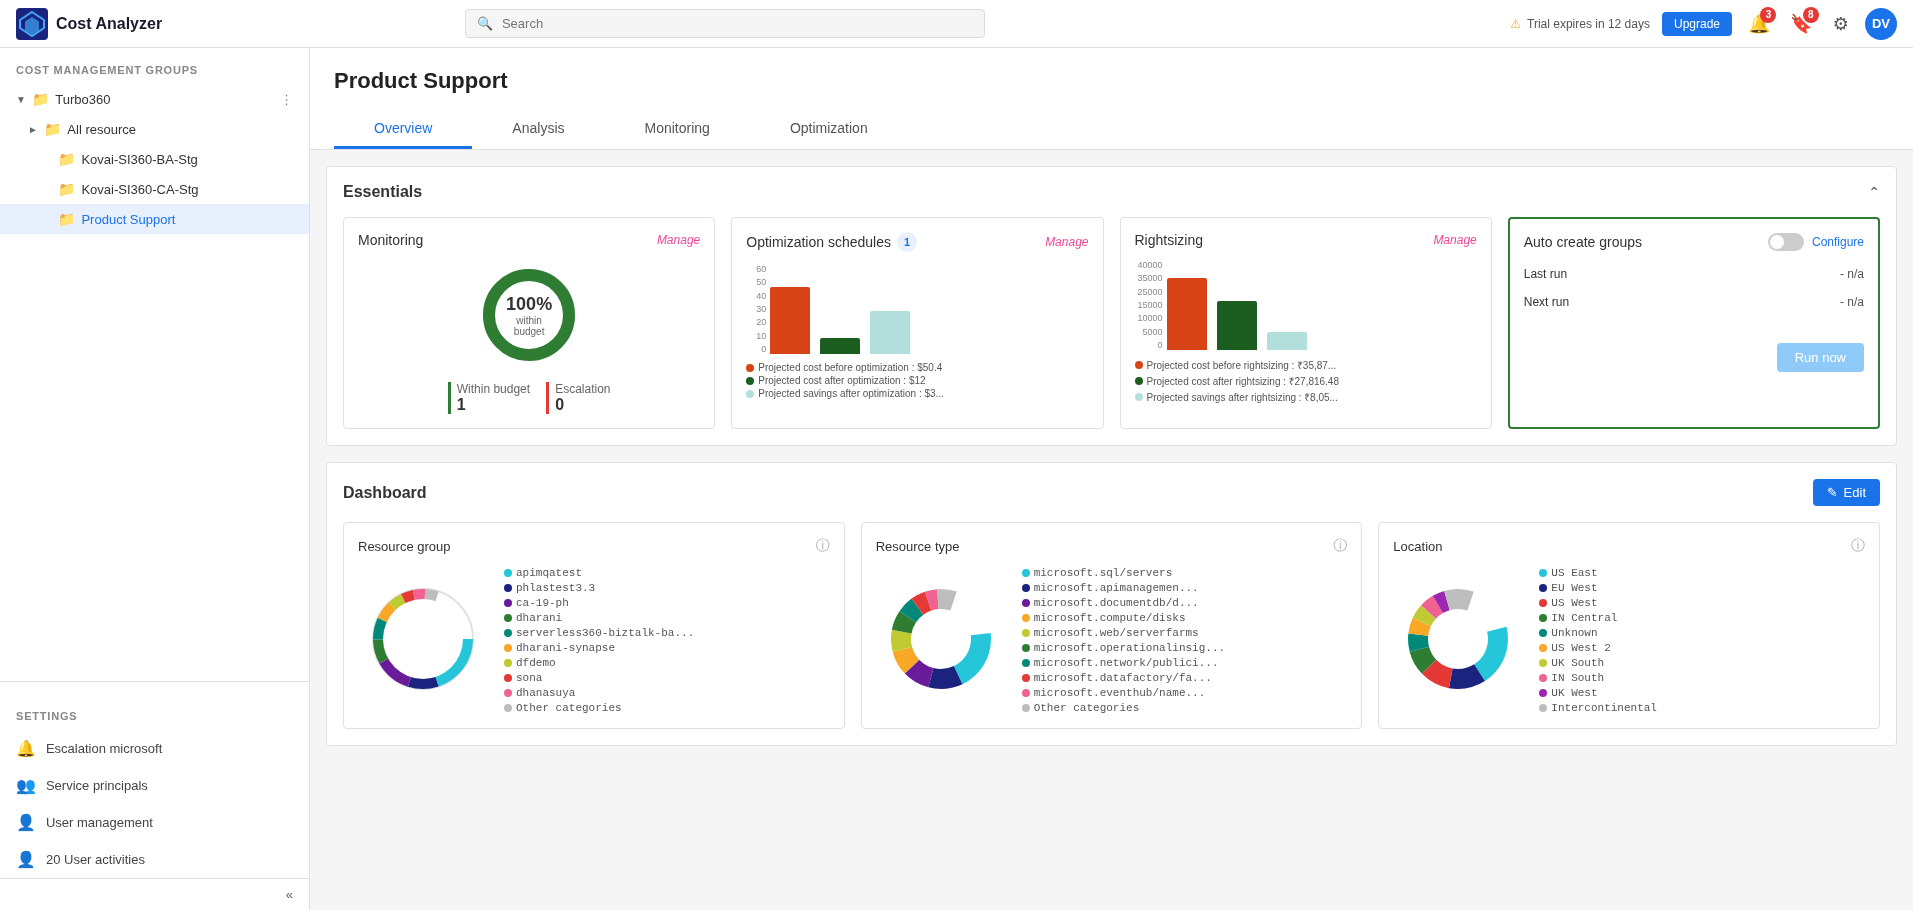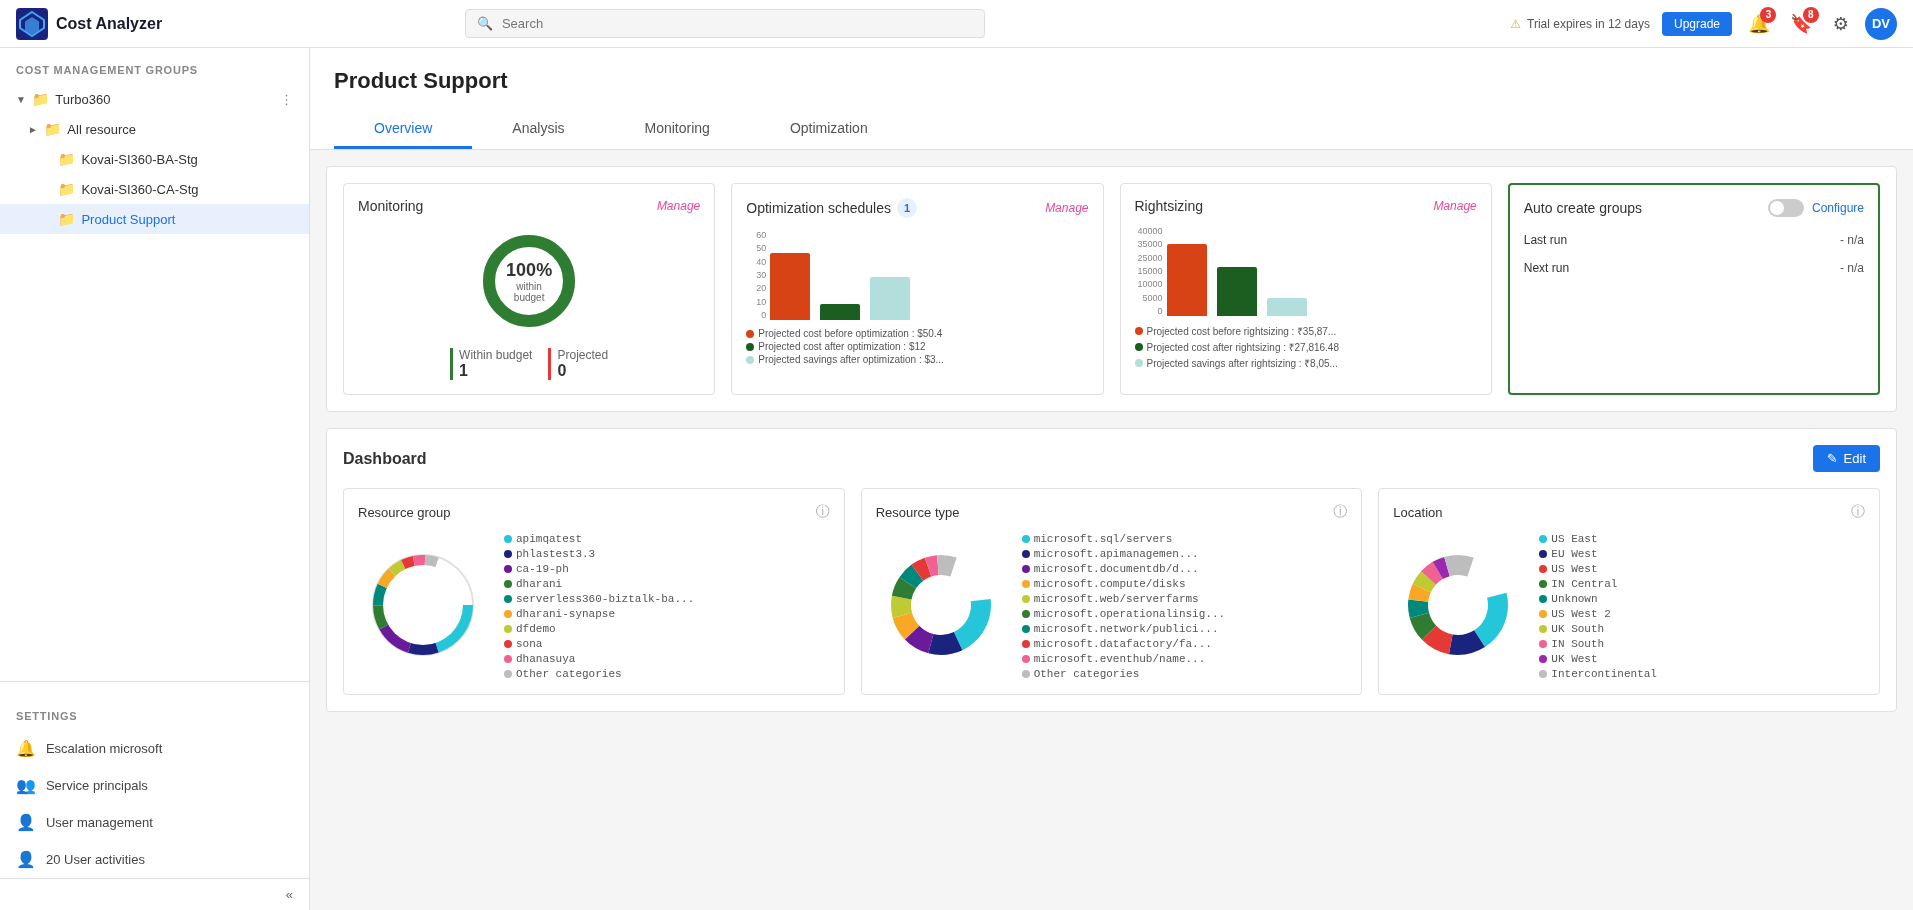--- a/index.html
+++ b/index.html
@@ -212,20 +212,24 @@
         <div class="page-title">Product Support</div>
         <div class="tabs">
           <div class="tab active">Overview</div>
           <div class="tab">Analysis</div>
           <div class="tab">Monitoring</div>
           <div class="tab">Optimization</div>
         </div>
       </div>
 
       <div class="section">
+        <div class="section-header">
+          <span class="section-title">Essentials</span>
+          <span class="section-collapse">⌃</span>
+        </div>
         <div class="essentials-grid">
 
           <div class="essentials-card">
             <div class="card-header">
               <span class="card-title">Monitoring</span>
               <a class="manage-link">Manage</a>
             </div>
             <div class="monitoring-content">
               <div class="donut-wrap">
                 <svg width="110" height="110" viewBox="0 0 110 110">
@@ -236,21 +240,21 @@
                   <div class="donut-pct">100%</div>
                   <div class="donut-sub">within budget</div>
                 </div>
               </div>
               <div class="monitoring-stats">
                 <div class="stat-item stat-within">
                   <span class="stat-label">Within budget</span>
                   <span class="stat-val">1</span>
                 </div>
                 <div class="stat-item stat-over">
-                  <span class="stat-label">Projected</span>
+                  <span class="stat-label">Escalation</span>
                   <span class="stat-val">0</span>
                 </div>
               </div>
             </div>
           </div>
 
           <div class="essentials-card">
             <div class="card-header">
               <div style="display:flex;align-items:center;">
                 <span class="card-title">Optimization schedules</span>
@@ -342,20 +346,23 @@
               </div>
             </div>
             <div class="auto-card-content">
               <div class="info-row">
                 <span class="info-label">Last run</span>
                 <span>- n/a</span>
               </div>
               <div class="info-row">
                 <span class="info-label">Next run</span>
                 <span>- n/a</span>
+              </div>
+              <div style="display:flex;justify-content:flex-end;margin-top:24px;">
+                <button class="run-now-btn">Run now</button>
               </div>
             </div>
           </div>
         </div>
       </div>
 
       <div class="dashboard-section">
         <div class="dashboard-header">
           <span class="section-title">Dashboard</span>
           <button class="edit-btn">

